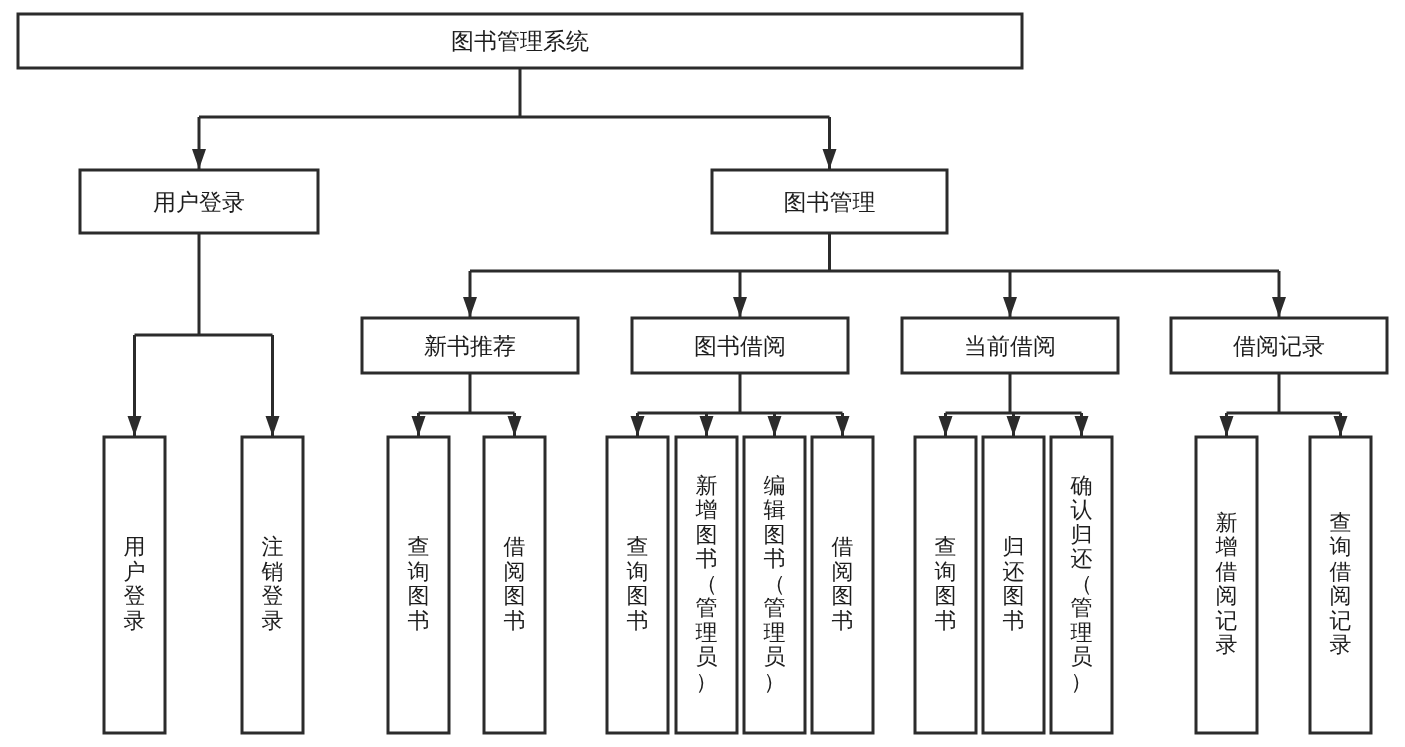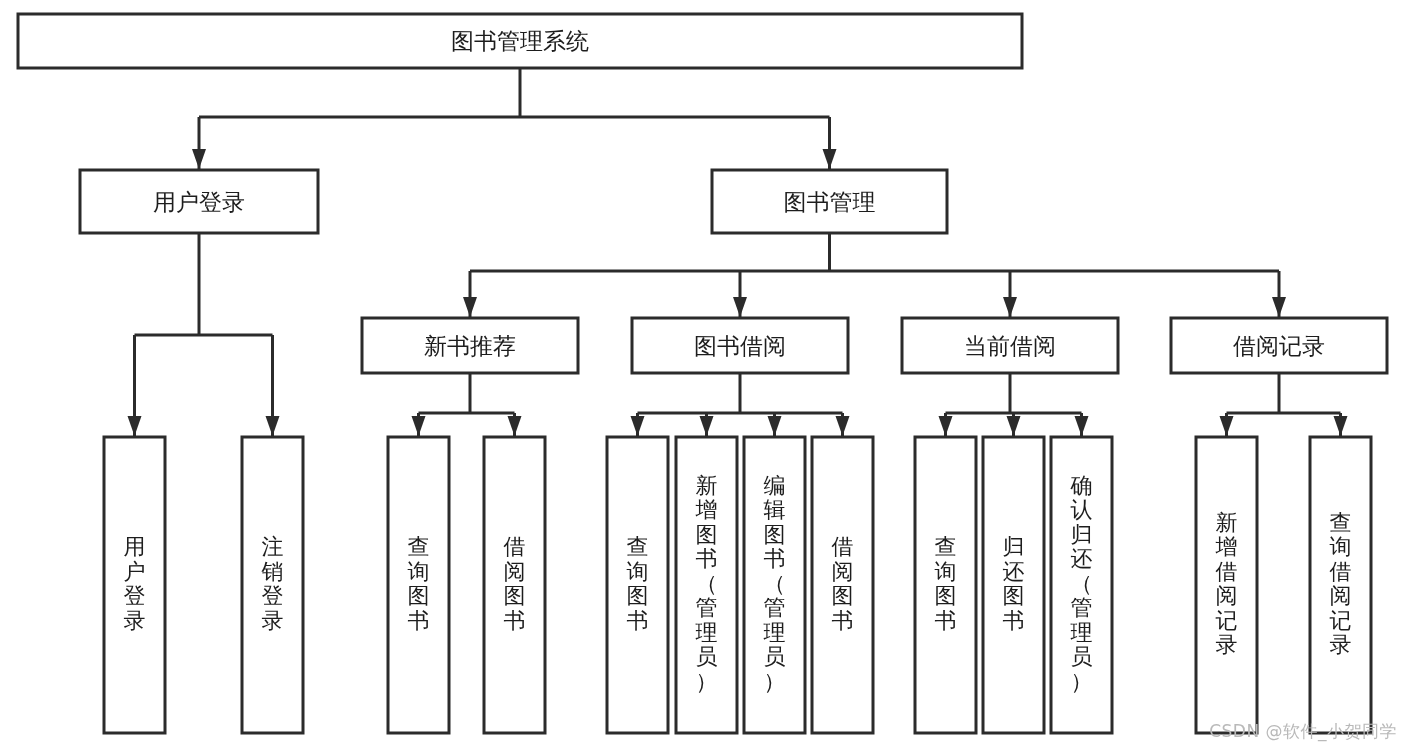--- a/index.html
+++ b/index.html
@@ -195,14 +195,13 @@
           <text x="1226.5" y="0" text-anchor="middle" font-size="22" font-family="&quot;DejaVu Sans&quot;,&quot;Liberation Sans&quot;,sans-serif" fill="#1d1d1d"><tspan x="1226.5" y="529.5">新</tspan><tspan x="1226.5" y="554">增</tspan><tspan x="1226.5" y="578.5">借</tspan><tspan x="1226.5" y="603">阅</tspan><tspan x="1226.5" y="627.5">记</tspan><tspan x="1226.5" y="652">录</tspan></text>
         </g>
         <g>
           <rect x="1310" y="437" width="61" height="296" class="node-rect"></rect>
           <text x="1340.5" y="0" text-anchor="middle" font-size="22" font-family="&quot;DejaVu Sans&quot;,&quot;Liberation Sans&quot;,sans-serif" fill="#1d1d1d"><tspan x="1340.5" y="529.5">查</tspan><tspan x="1340.5" y="554">询</tspan><tspan x="1340.5" y="578.5">借</tspan><tspan x="1340.5" y="603">阅</tspan><tspan x="1340.5" y="627.5">记</tspan><tspan x="1340.5" y="652">录</tspan></text>
         </g>
       </g>
 
   </svg>
 
-  <div class="watermark">CSDN @软件_小贺同学</div>
 </div>
 
 </body></html>

